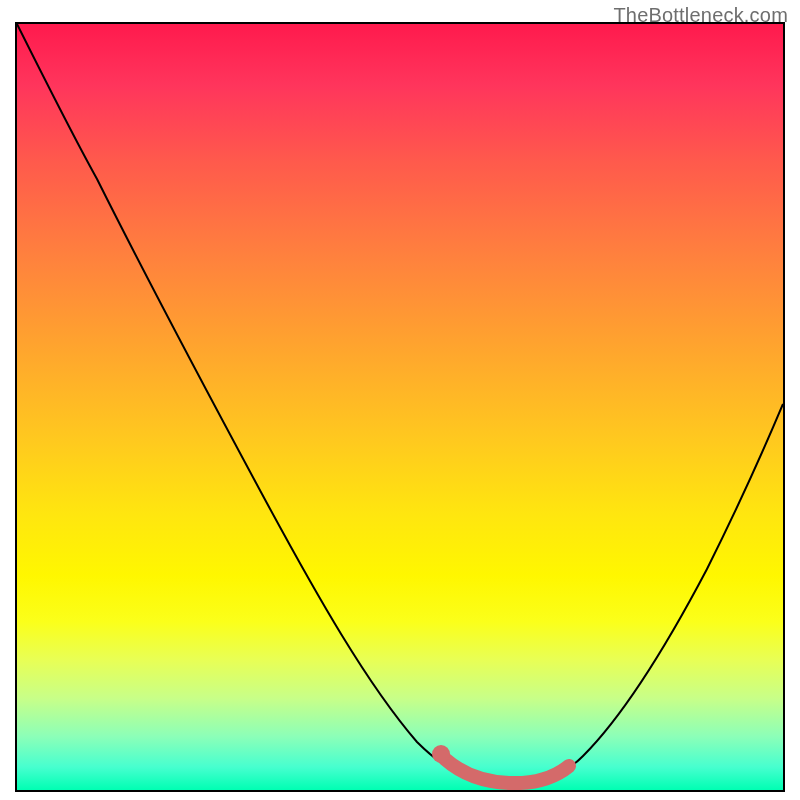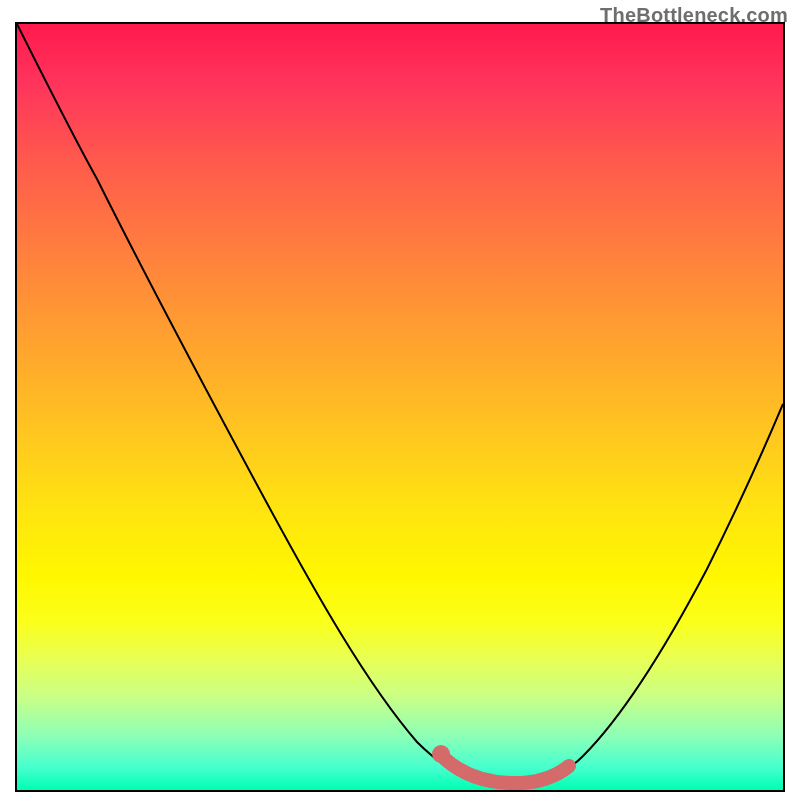--- a/index.html
+++ b/index.html
@@ -9,21 +9,21 @@
     height: 800px;
     background: #ffffff;
     font-family: Arial, Helvetica, sans-serif;
     position: relative;
   }
   .watermark {
     position: absolute;
     top: 4px;
     right: 12px;
     font-size: 20px;
-    font-weight: bold;
+    font-weight: normal;
     color: #6e6e6e;
     letter-spacing: 0.2px;
     z-index: 10;
   }
   .chart-frame {
     position: absolute;
     left: 15px;
     top: 22px;
     width: 770px;
     height: 770px;

